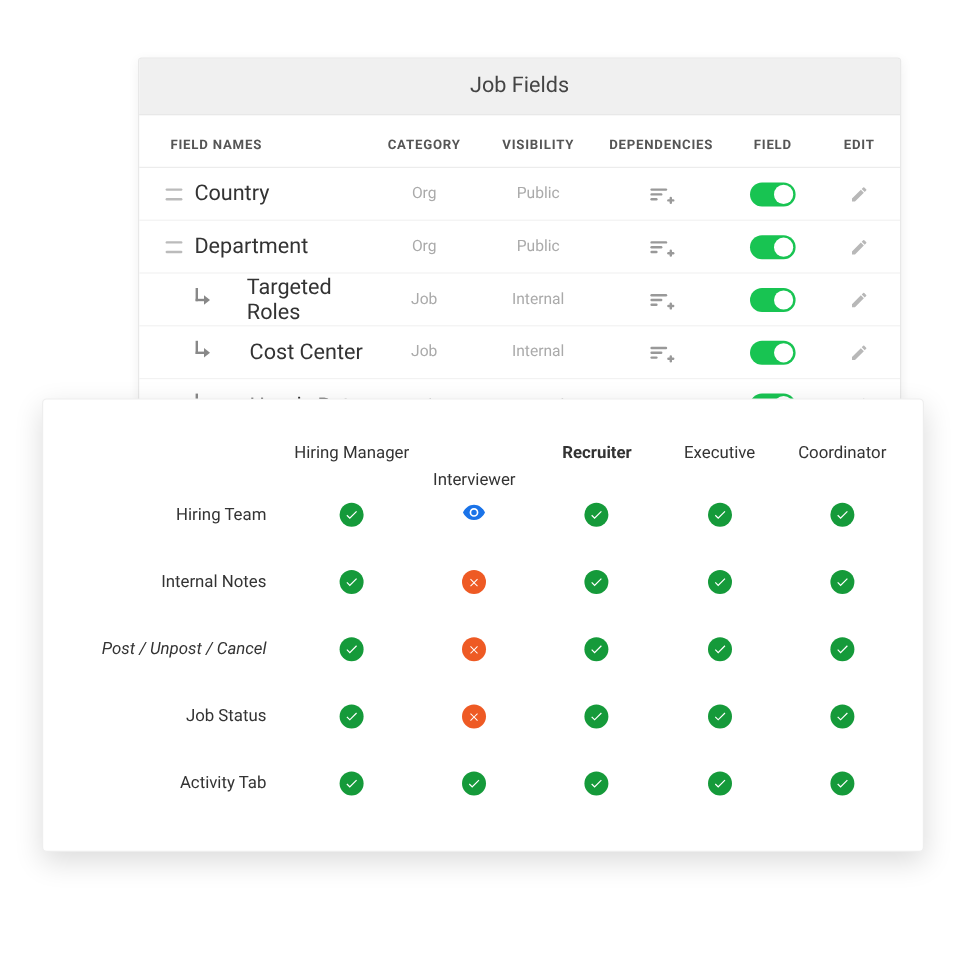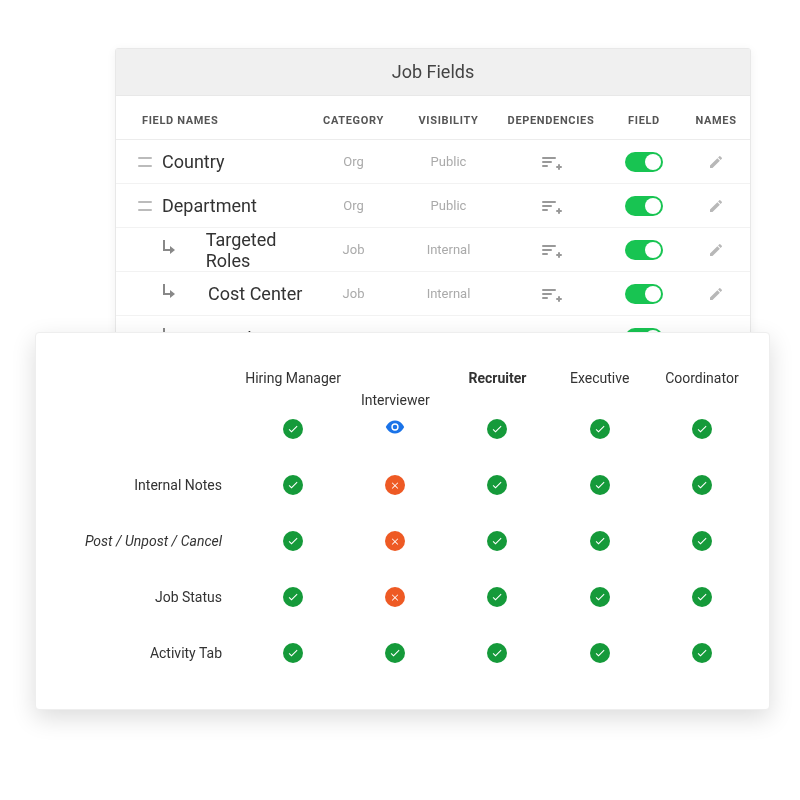--- a/index.html
+++ b/index.html
@@ -174,21 +174,21 @@
 
 <div class="card-top">
   <div class="title-bar">Job Fields</div>
 
   <div class="jf-head">
     <div class="h first">FIELD NAMES</div>
     <div class="h">CATEGORY</div>
     <div class="h">VISIBILITY</div>
     <div class="h">DEPENDENCIES</div>
     <div class="h">FIELD</div>
-    <div class="h">NAMES</div>
+    <div class="h">EDIT</div>
   </div>
 
   <div class="jf-row">
     <div class="namecell">
       <span class="drag-icon">
           <span></span>
           <span></span>
         </span>
       <span>Country</span>
     </div>
@@ -346,20 +346,21 @@
     <div class="salmon-cell sc2"></div>
     <div class="salmon-cell sc3"></div>
 
     <div style="grid-column:1;grid-row:1;"></div>
     <div class="col-head" style="grid-column:2;grid-row:1;">Hiring Manager</div>
     <div class="col-head" style="grid-column:3;grid-row:1;margin-top:43px;">Interviewer</div>
     <div class="col-head" style="grid-column:4;grid-row:1;font-weight:bold;">Recruiter</div>
     <div class="col-head" style="grid-column:5;grid-row:1;">Executive</div>
     <div class="col-head" style="grid-column:6;grid-row:1;">Coordinator</div>
 
+    <div class="row-head" style="grid-column:1;grid-row:2;">Hiring Team</div>
     <div class="row-head" style="grid-column:1;grid-row:3;">Internal Notes</div>
     <div class="row-head" style="grid-column:1;grid-row:4;font-style:italic;">Post / Unpost / Cancel</div>
     <div class="row-head" style="grid-column:1;grid-row:6;">Activity Tab</div>
     <div class="row-head" style="grid-column:1;grid-row:5;">Job Status</div>
 
     <div class="cell" style="grid-column:2;grid-row:2;">
         <span class="ic ic-check">
           <svg viewBox="0 0 24 24">
             <path fill="#fff" d="M9 16.17 4.83 12l-1.42 1.41L9 19 21 7l-1.41-1.41z"></path>
           </svg>

